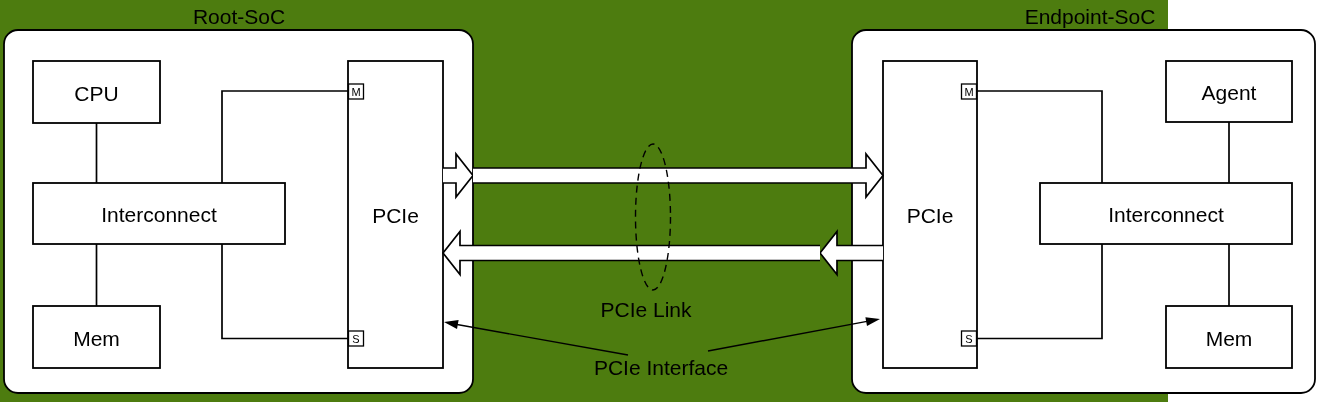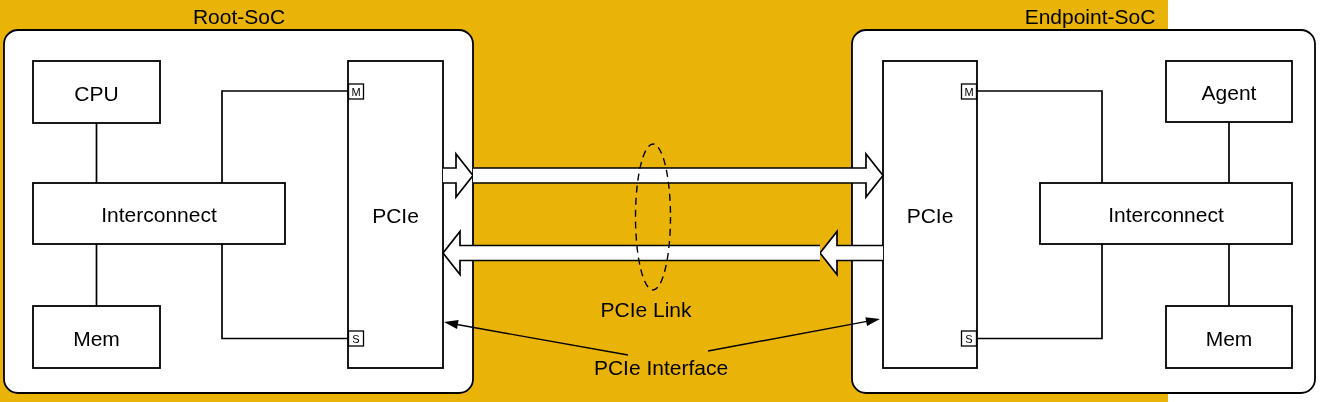--- a/index.html
+++ b/index.html
@@ -3,21 +3,21 @@
 <meta charset="utf-8">
 <style>
   html, body {
     margin: 0;
     padding: 0;
     background: #ffffff;
   }
   #diagram-wrap {
     width: 1168px;
     height: 402px;
-    background: #eab308;
+    background: #4d7c0f;
     position: relative;
   }
   svg { display: block; }
   .soc-rect {
     fill: #ffffff;
     stroke: #000000;
     stroke-width: 1.8;
   }
   .box {
     fill: #ffffff;

